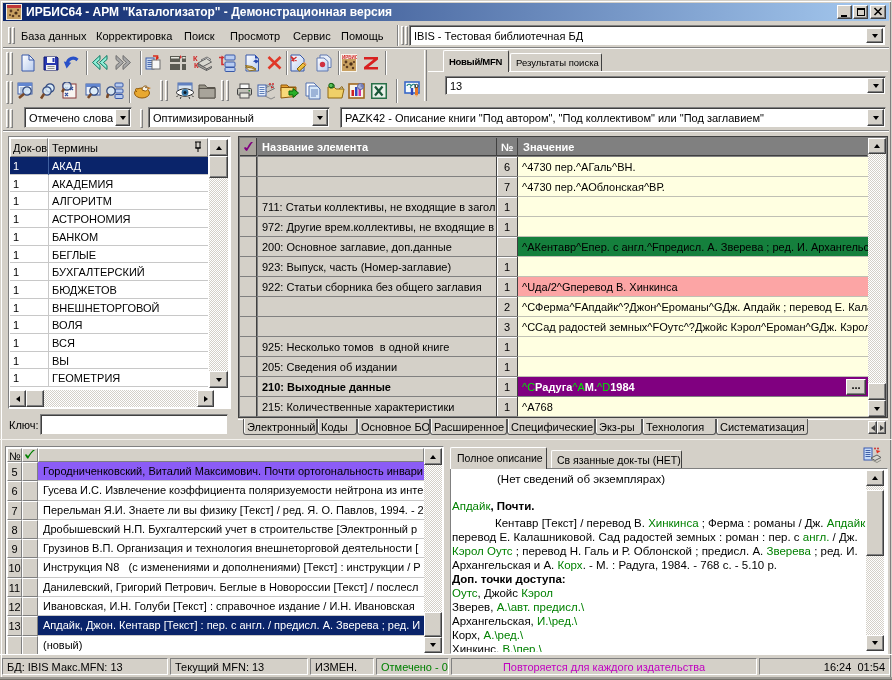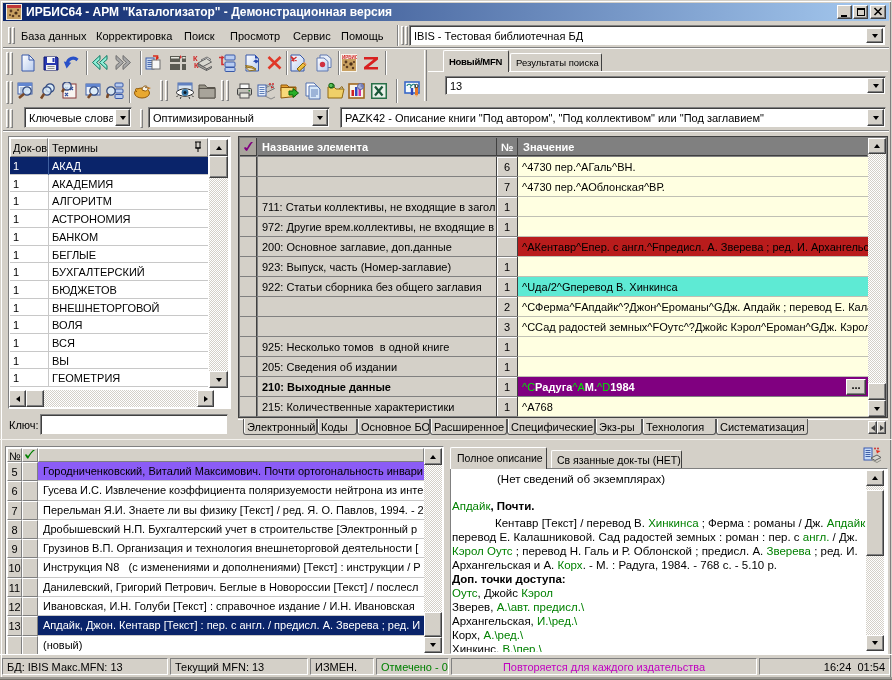--- a/index.html
+++ b/index.html
@@ -298,21 +298,21 @@
 <div class="ab" style="left:516px;top:57px;font-size:9.5px">Результаты поиска</div>
 <div class="ab" style="left:428px;top:71px;width:460px;height:1px;background:#FFFFFF"></div>
 <div class="ab field" style="left:445px;top:76px;width:441px;height:19px"></div>
 <div class="ab" style="left:450px;top:80px">13</div>
 <div class="ab btn dd" style="left:867px;top:78px;width:17px;height:15px">
     <div class="ad"></div>
   </div>
 <div class="ab grip" style="left:6px;top:109px;height:19px"></div>
 <div class="ab grip" style="left:10px;top:109px;height:19px"></div>
 <div class="ab field" style="left:24px;top:107px;width:108px;height:21px"></div>
-<div class="ab txt" style="left:29px;top:112px;width:84px">Ключевые слова</div>
+<div class="ab txt" style="left:29px;top:112px;width:84px">Отмечено слова</div>
 <div class="ab btn dd" style="left:115px;top:109px;width:15px;height:17px">
     <div class="ad"></div>
   </div>
 <div class="ab grip" style="left:140px;top:109px;height:19px"></div>
 <div class="ab field" style="left:148px;top:107px;width:182px;height:21px"></div>
 <div class="ab txt" style="left:153px;top:112px;width:155px">Оптимизированный</div>
 <div class="ab btn dd" style="left:312px;top:109px;width:16px;height:17px">
     <div class="ad"></div>
   </div>
 <div class="ab field" style="left:340px;top:107px;width:546px;height:21px"></div>
@@ -434,29 +434,29 @@
 <div class="ab txt" style="left:258px;top:197px;width:238px;height:20px;background:#D4D0C8;border-bottom:1px solid #808080;padding:4px 0 0 4px">711: Статьи коллективы, не входящие в загол</div>
 <div class="ab" style="left:496px;top:197px;width:21px;height:20px;background:#D4D0C8;border-left:1px solid #404040;border-bottom:1px solid #808080;box-shadow:inset 1px 1px 0 #FFF;text-align:center;padding-top:4px">1</div>
 <div class="ab txt" style="left:517px;top:197px;width:351px;height:20px;background:#FFFFE1;border-left:1px solid #404040;border-bottom:1px solid #C0C0B4;padding:4px 0 0 4px"></div>
 <div class="ab" style="left:240px;top:217px;width:17px;height:20px;background:#D4D0C8;border-right:1px solid #404040;border-bottom:1px solid #808080"></div>
 <div class="ab txt" style="left:258px;top:217px;width:238px;height:20px;background:#D4D0C8;border-bottom:1px solid #808080;padding:4px 0 0 4px">972: Другие врем.коллективы, не входящие в </div>
 <div class="ab" style="left:496px;top:217px;width:21px;height:20px;background:#D4D0C8;border-left:1px solid #404040;border-bottom:1px solid #808080;box-shadow:inset 1px 1px 0 #FFF;text-align:center;padding-top:4px">1</div>
 <div class="ab txt" style="left:517px;top:217px;width:351px;height:20px;background:#FFFFE1;border-left:1px solid #404040;border-bottom:1px solid #C0C0B4;padding:4px 0 0 4px"></div>
 <div class="ab" style="left:240px;top:237px;width:17px;height:20px;background:#D4D0C8;border-right:1px solid #404040;border-bottom:1px solid #808080"></div>
 <div class="ab txt" style="left:258px;top:237px;width:238px;height:20px;background:#D4D0C8;border-bottom:1px solid #808080;padding:4px 0 0 4px">200: Основное заглавие, доп.данные</div>
 <div class="ab" style="left:496px;top:237px;width:21px;height:20px;background:#D4D0C8;border-left:1px solid #404040;border-bottom:1px solid #808080;box-shadow:inset 1px 1px 0 #FFF;text-align:center;padding-top:4px"></div>
-<div class="ab txt" style="left:517px;top:237px;width:351px;height:20px;background:#b91c1c;border-left:1px solid #404040;border-bottom:1px solid #C0C0B4;padding:4px 0 0 4px">^АКентавр^Епер. с англ.^Fпредисл. А. Зверева ; ред. И. Архангельс</div>
+<div class="ab txt" style="left:517px;top:237px;width:351px;height:20px;background:#15803d;border-left:1px solid #404040;border-bottom:1px solid #C0C0B4;padding:4px 0 0 4px">^АКентавр^Епер. с англ.^Fпредисл. А. Зверева ; ред. И. Архангельс</div>
 <div class="ab" style="left:240px;top:257px;width:17px;height:20px;background:#D4D0C8;border-right:1px solid #404040;border-bottom:1px solid #808080"></div>
 <div class="ab txt" style="left:258px;top:257px;width:238px;height:20px;background:#D4D0C8;border-bottom:1px solid #808080;padding:4px 0 0 4px">923: Выпуск, часть (Номер-заглавие)</div>
 <div class="ab" style="left:496px;top:257px;width:21px;height:20px;background:#D4D0C8;border-left:1px solid #404040;border-bottom:1px solid #808080;box-shadow:inset 1px 1px 0 #FFF;text-align:center;padding-top:4px">1</div>
 <div class="ab txt" style="left:517px;top:257px;width:351px;height:20px;background:#FFFFE1;border-left:1px solid #404040;border-bottom:1px solid #C0C0B4;padding:4px 0 0 4px"></div>
 <div class="ab" style="left:240px;top:277px;width:17px;height:20px;background:#D4D0C8;border-right:1px solid #404040;border-bottom:1px solid #808080"></div>
 <div class="ab txt" style="left:258px;top:277px;width:238px;height:20px;background:#D4D0C8;border-bottom:1px solid #808080;padding:4px 0 0 4px">922: Статьи сборника без общего заглавия</div>
 <div class="ab" style="left:496px;top:277px;width:21px;height:20px;background:#D4D0C8;border-left:1px solid #404040;border-bottom:1px solid #808080;box-shadow:inset 1px 1px 0 #FFF;text-align:center;padding-top:4px">1</div>
-<div class="ab txt" style="left:517px;top:277px;width:351px;height:20px;background:#5eead4;border-left:1px solid #404040;border-bottom:1px solid #C0C0B4;padding:4px 0 0 4px">^Uда/2^Gперевод В. Хинкинса</div>
+<div class="ab txt" style="left:517px;top:277px;width:351px;height:20px;background:#fca5a5;border-left:1px solid #404040;border-bottom:1px solid #C0C0B4;padding:4px 0 0 4px">^Uда/2^Gперевод В. Хинкинса</div>
 <div class="ab" style="left:240px;top:297px;width:17px;height:20px;background:#D4D0C8;border-right:1px solid #404040;border-bottom:1px solid #808080"></div>
 <div class="ab txt" style="left:258px;top:297px;width:238px;height:20px;background:#D4D0C8;border-bottom:1px solid #808080;padding:4px 0 0 4px"></div>
 <div class="ab" style="left:496px;top:297px;width:21px;height:20px;background:#D4D0C8;border-left:1px solid #404040;border-bottom:1px solid #808080;box-shadow:inset 1px 1px 0 #FFF;text-align:center;padding-top:4px">2</div>
 <div class="ab txt" style="left:517px;top:297px;width:351px;height:20px;background:#FFFFE1;border-left:1px solid #404040;border-bottom:1px solid #C0C0B4;padding:4px 0 0 4px">^СФерма^FАпдайк^?Джон^Ероманы^GДж. Апдайк ; перевод Е. Кала</div>
 <div class="ab" style="left:240px;top:317px;width:17px;height:20px;background:#D4D0C8;border-right:1px solid #404040;border-bottom:1px solid #808080"></div>
 <div class="ab txt" style="left:258px;top:317px;width:238px;height:20px;background:#D4D0C8;border-bottom:1px solid #808080;padding:4px 0 0 4px"></div>
 <div class="ab" style="left:496px;top:317px;width:21px;height:20px;background:#D4D0C8;border-left:1px solid #404040;border-bottom:1px solid #808080;box-shadow:inset 1px 1px 0 #FFF;text-align:center;padding-top:4px">3</div>
 <div class="ab txt" style="left:517px;top:317px;width:351px;height:20px;background:#FFFFE1;border-left:1px solid #404040;border-bottom:1px solid #C0C0B4;padding:4px 0 0 4px">^ССад радостей земных^FОутс^?Джойс Кэрол^Ероман^GДж. Кэрол</div>
 <div class="ab" style="left:240px;top:337px;width:17px;height:20px;background:#D4D0C8;border-right:1px solid #404040;border-bottom:1px solid #808080"></div>
 <div class="ab txt" style="left:258px;top:337px;width:238px;height:20px;background:#D4D0C8;border-bottom:1px solid #808080;padding:4px 0 0 4px">925: Несколько томов&nbsp;&nbsp;в одной книге</div>

